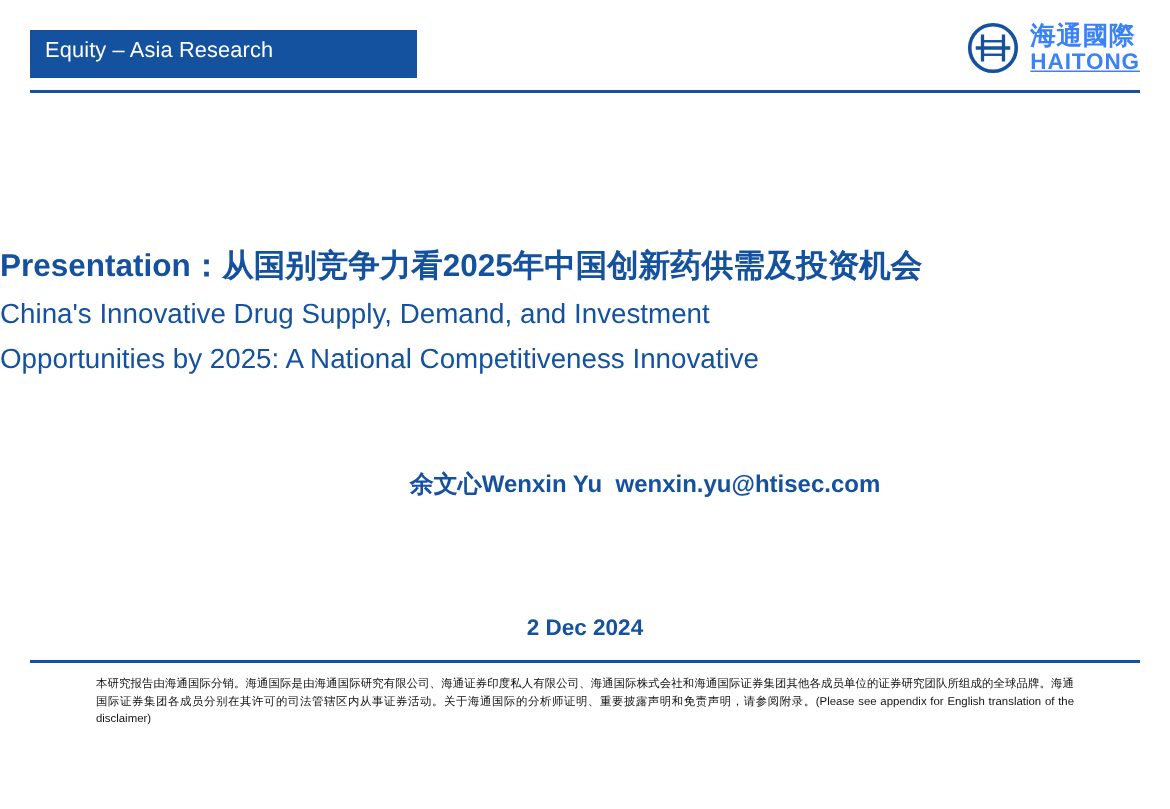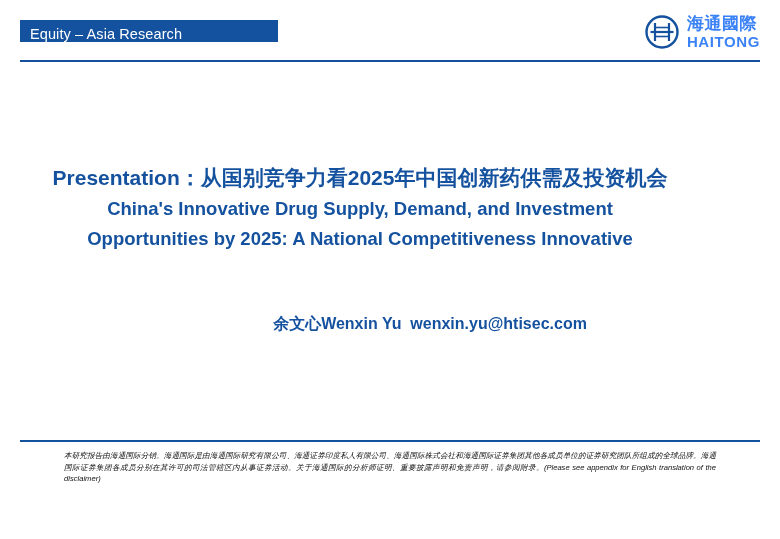--- a/index.html
+++ b/index.html
@@ -21,21 +21,21 @@
     height: 539px;
     background: #ffffff;
   }
 
   
   .header-band {
     position: absolute;
     left: 20px;
     top: 20px;
     width: 258px;
-    height: 22px;
+    height: 32px;
     background: #14519e;
   }
   .header-band-label {
     position: absolute;
     left: 10px;
     top: 6px;
     color: #ffffff;
     font-size: 14.5px;
     font-weight: normal;
     letter-spacing: 0.1px;
@@ -75,41 +75,42 @@
   .logo-cn {
     font-size: 17px;
     font-weight: bold;
     letter-spacing: 0.5px;
   }
   .logo-en {
     font-size: 15px;
     font-weight: bold;
     letter-spacing: 0.6px;
     margin-top: 2px;
+    text-decoration: underline;
   }
 
   
   .title-block {
     position: absolute;
     left: 0;
     top: 163px;
     width: 720px;
-    text-align: center;
+    text-align: left;
   }
   .title-cn {
     color: #14519e;
     font-size: 21px;
     font-weight: bold;
     line-height: 30px;
     white-space: nowrap;
   }
   .title-en {
     color: #14519e;
     font-size: 18.5px;
-    font-weight: bold;
+    font-weight: normal;
     line-height: 28px;
     margin-top: 2px;
   }
 
   
   .authors {
     position: absolute;
     left: 0;
     top: 311px;
     width: 780px;
@@ -145,21 +146,20 @@
   }
   .disclaimer {
     position: absolute;
     left: 64px;
     top: 450px;
     width: 652px;
     color: #111111;
     font-size: 7.6px;
     line-height: 11.6px;
     text-align: justify;
-    font-style: italic;
   }
   .disclaimer .para {
     margin: 0;
   }
 </style>
 </head>
 <body>
 
 <div class="slide">
 
@@ -189,19 +189,20 @@
   <div class="title-block">
     <div class="title-cn">Presentation：从国别竞争力看2025年中国创新药供需及投资机会</div>
     <div class="title-en">China's Innovative Drug Supply, Demand, and Investment</div>
     <div class="title-en">Opportunities by 2025: A National Competitiveness Innovative</div>
   </div>
 
   <div class="authors">
     <div class="author-line">余文心Wenxin Yu&nbsp;&nbsp;wenxin.yu@htisec.com</div>
   </div>
 
+  <div class="date">2 Dec 2024</div>
 
   <div class="footer-rule"></div>
   <div class="disclaimer">
     <p class="para">本研究报告由海通国际分销。海通国际是由海通国际研究有限公司、海通证券印度私人有限公司、海通国际株式会社和海通国际证券集团其他各成员单位的证券研究团队所组成的全球品牌。海通国际证券集团各成员分别在其许可的司法管辖区内从事证券活动。关于海通国际的分析师证明、重要披露声明和免责声明，请参阅附录。(Please see appendix for English translation of the disclaimer)</p>
   </div>
 
 </div>
 
 </body></html>

